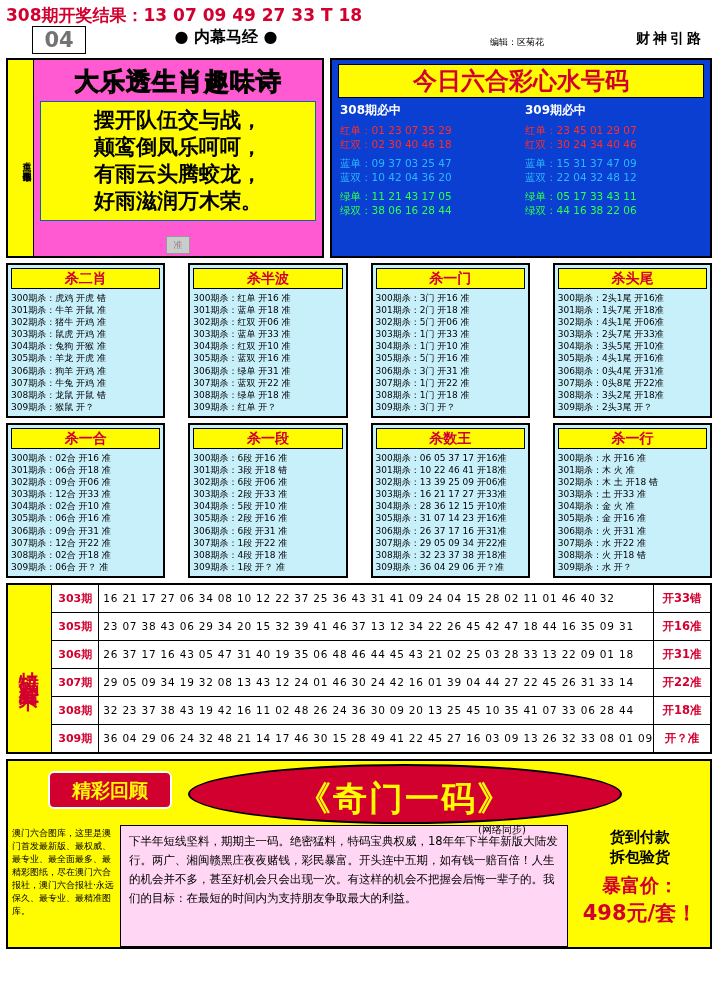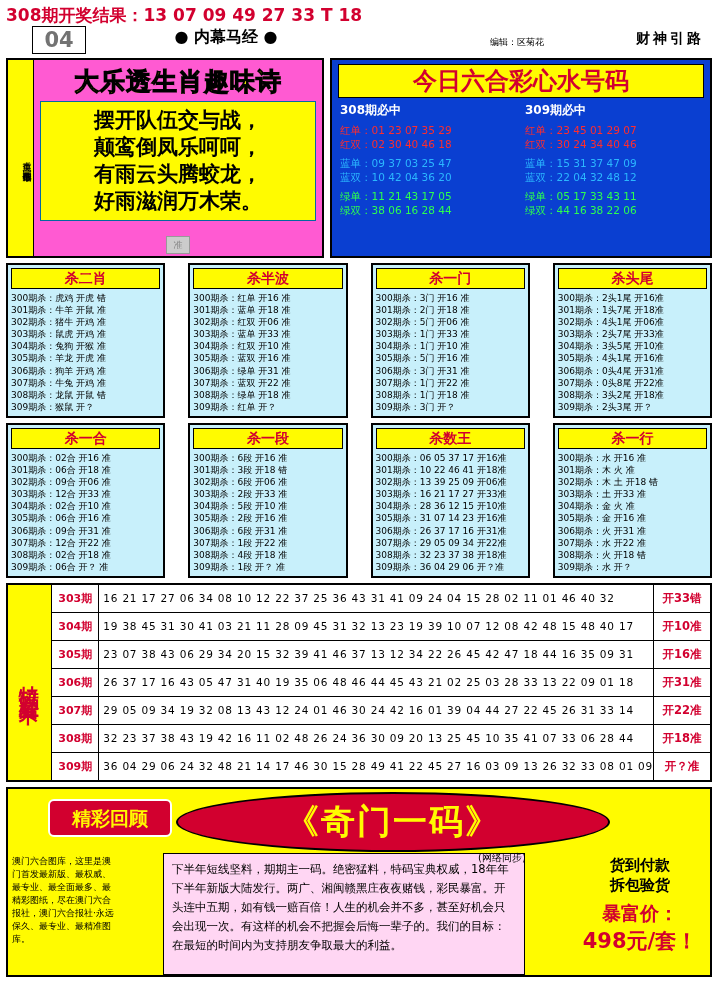--- a/index.html
+++ b/index.html
@@ -97,26 +97,26 @@
   .bres{width:56px;text-align:center;font-size:11.5px;font-weight:bold;color:#d2002f;border-left:1px solid #000;line-height:27px;}
 
   
   .ad{margin-top:5px;border:2px solid #000;background:#fffb00;height:190px;box-sizing:border-box;position:relative;}
   .ad-top{height:62px;position:relative;}
   .ad-badge{
     position:absolute;left:40px;top:10px;width:120px;height:34px;background:#d2002f;border:2px solid #fff;border-radius:6px;
     color:#fffb00;font-size:19px;font-weight:bold;text-align:center;line-height:34px;
   }
   .ad-ellipse{
-    position:absolute;left:168px;top:3px;width:430px;height:56px;background:#d2002f;border:2px solid #000;
-    border-radius:50%;display:flex;align-items:center;justify-content:center;
+    position:absolute;left:180px;top:3px;width:430px;height:56px;background:#d2002f;border:2px solid #000;
+    border-radius:50%;display:flex;align-items:flex-end;justify-content:center;
   }
   .ad-ellipse span{font-size:34px;font-weight:bold;color:#fffb00;letter-spacing:2px;}
   .ad-sub{position:absolute;left:470px;top:62px;font-size:10px;color:#000;}
-  .ad-body{display:flex;height:126px;gap:43px;}
+  .ad-body{display:flex;height:126px;}
   .ad-col1{width:110px;font-size:9px;line-height:13px;color:#000;padding:4px;box-sizing:border-box;}
   .ad-col2{flex:1;background:#ffd6f3;border:1px solid #000;margin:2px;padding:6px 8px;box-sizing:border-box;
            font-size:11.5px;line-height:19px;color:#000;}
   .ad-col3{width:140px;padding:4px 2px;box-sizing:border-box;text-align:center;}
   .ad-col3 .l1{font-size:15px;font-weight:bold;color:#000;line-height:20px;}
   .ad-col3 .price-lbl{font-size:19px;font-weight:bold;color:#d2002f;margin-top:6px;}
   .ad-col3 .price{font-size:21px;font-weight:bold;color:#d2002f;}
 </style>
 </head>
 <body>
@@ -298,25 +298,20 @@
     <div class="bigtab-left">
       <span>特码必在其中</span>
     </div>
     <div class="bigtab-right">
       <div class="brow">
         <div class="bissue">303期</div>
         <div class="bnums">16 21 17 27 06 34 08 10 12 22 37 25 36 43 31 41 09 24 04 15 28 02 11 01 46 40 32</div>
         <div class="bres">开33错</div>
       </div>
       <div class="brow">
-        <div class="bissue">304期</div>
-        <div class="bnums">19 38 45 31 30 41 03 21 11 28 09 45 31 32 13 23 19 39 10 07 12 08 42 48 15 48 40 17</div>
-        <div class="bres">开10准</div>
-      </div>
-      <div class="brow">
         <div class="bissue">305期</div>
         <div class="bnums">23 07 38 43 06 29 34 20 15 32 39 41 46 37 13 12 34 22 26 45 42 47 18 44 16 35 09 31</div>
         <div class="bres">开16准</div>
       </div>
       <div class="brow">
         <div class="bissue">306期</div>
         <div class="bnums">26 37 17 16 43 05 47 31 40 19 35 06 48 46 44 45 43 21 02 25 03 28 33 13 22 09 01 18</div>
         <div class="bres">开31准</div>
       </div>
       <div class="brow">

